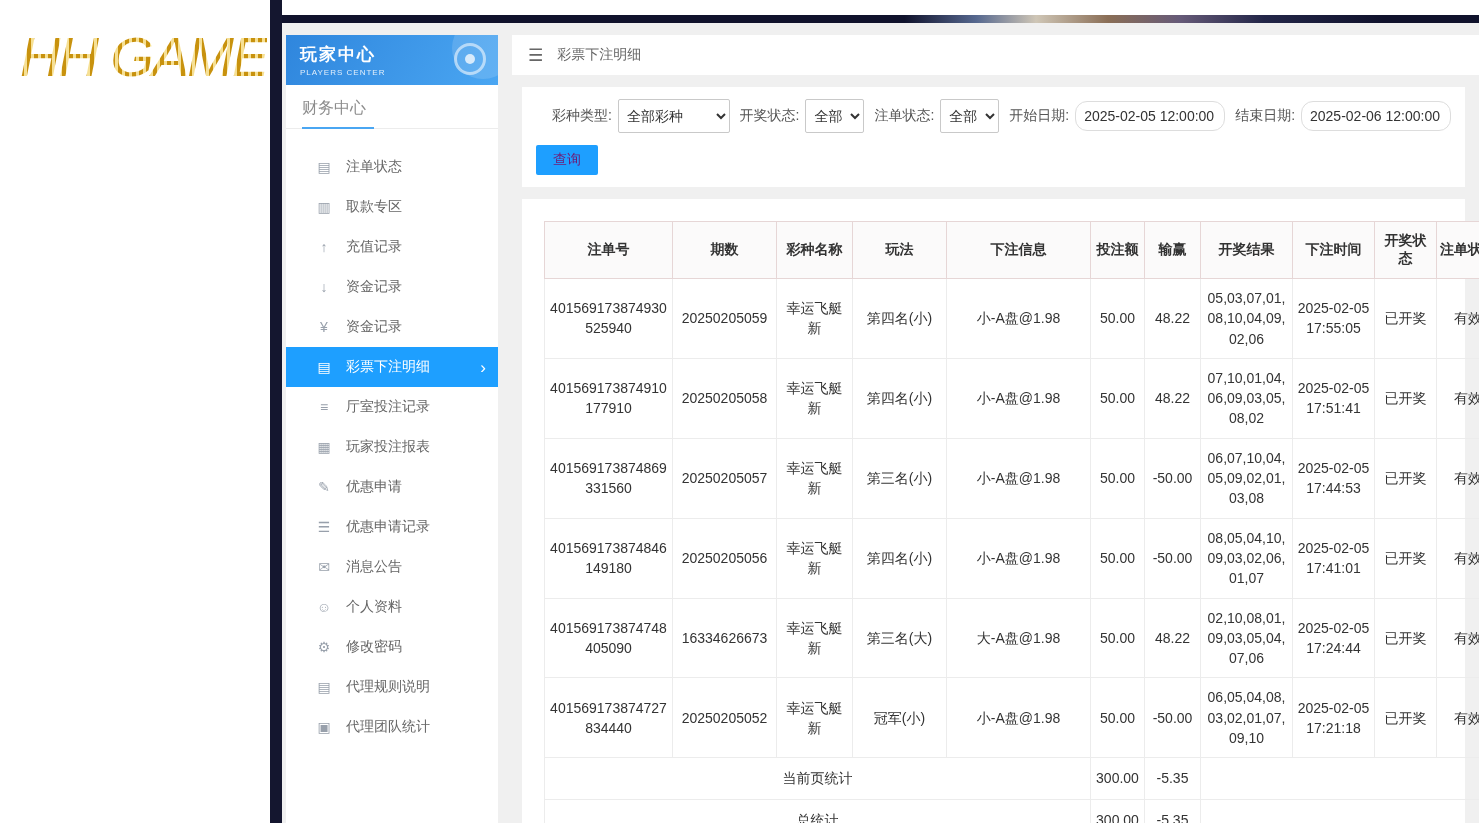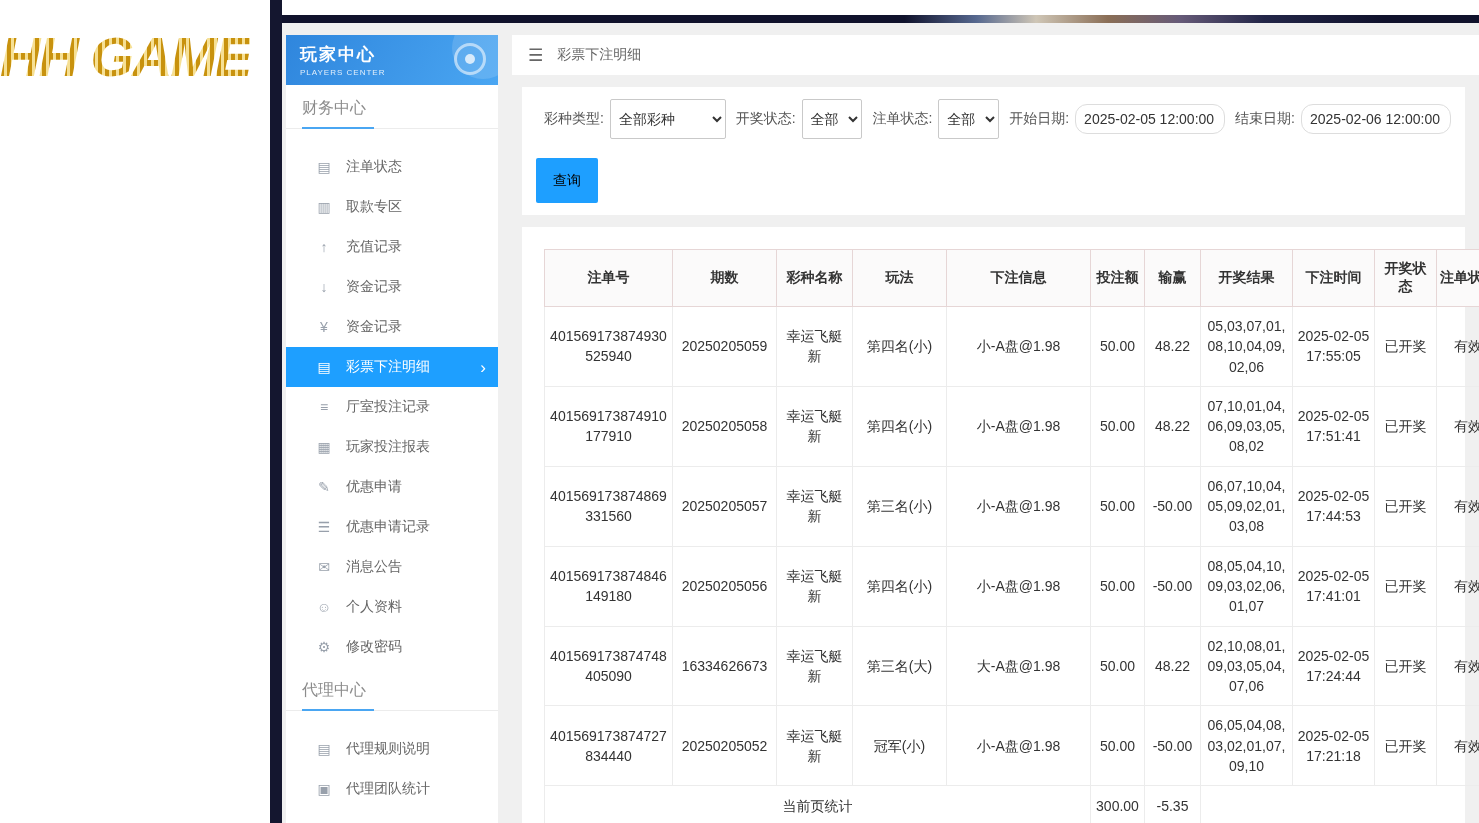--- a/index.html
+++ b/index.html
@@ -1,20 +1,20 @@
 <!DOCTYPE html>
 <html><head>
 <meta charset="utf-8">
 <style>
   *{box-sizing:border-box;margin:0;padding:0}
   html,body{width:1479px;height:823px}
   body{font-family:"Liberation Sans","DejaVu Sans",sans-serif;background:#fff;position:relative;overflow:hidden}
 
   .logo-panel{position:absolute;left:0;top:0;width:270px;height:823px;background:#fff;overflow:hidden}
-  .logo-text{position:absolute;left:0;top:24px;font-size:56px;font-weight:bold;font-style:italic;letter-spacing:-2px;white-space:nowrap;
+  .logo-text{position:absolute;left:20px;top:24px;font-size:56px;font-weight:normal;font-style:italic;letter-spacing:-2px;white-space:nowrap;
     background:repeating-linear-gradient(90deg,#c8920e 0 4px,#f6e094 4px 7px);-webkit-background-clip:text;background-clip:text;color:transparent}
 
   .side-strip{position:absolute;left:270px;top:0;width:12px;height:823px;background:#14162f}
 
   .app{position:absolute;left:282px;top:15px;width:1197px;height:823px;background:#f0f0f0}
   .browser-strip{height:8px;background:linear-gradient(90deg,#10122c 0%,#10122c 52%,#56688f 58%,#cfc6b6 63%,#8a6e56 69%,#665a78 75%,#232648 82%,#10122c 92%)}
   .app-inner{position:relative;height:815px;padding:12px 0 0 4px;overflow:hidden}
 
   .sidebar{position:absolute;left:4px;top:12px;width:212px;height:803px;background:#fff}
   .sb-header{height:50px;background:linear-gradient(120deg,#2f86dd,#4aa6f2);color:#fff;padding:8px 14px;position:relative;overflow:hidden}
@@ -34,26 +34,26 @@
 
   .main{margin-left:226px}
   .topbar{height:40px;background:#fff;display:flex;align-items:center;gap:14px;padding:0 16px}
   .hamburger{font-size:17px;color:#666;cursor:pointer}
   .page-title{font-size:14px;color:#666}
 
   .card{background:#fff;margin:12px 14px 0 10px}
   .filter-card{padding:12px 14px}
   .filter-row{display:flex;align-items:center;gap:6px}
   .f-label{font-size:14px;color:#555;white-space:nowrap;margin-left:4px}
-  .f-label:first-child{margin-left:8px}
-  select{height:40px;border:1px solid #c9c9c9;border-radius:2px;background:#fff;font-size:14px;color:#333;padding:0 4px}
+  .f-label:first-child{margin-left:16px}
+  select{height:34px;border:1px solid #c9c9c9;border-radius:2px;background:#fff;font-size:14px;color:#333;padding:0 4px}
   .sel-type{width:118px}
   .sel-small{width:62px}
   .date-input{height:30px;width:150px;border:1px solid #ddd;border-radius:12px;padding:0 8px;font-size:14px;color:#333}
-  .search-btn{margin-top:19px;background:#1e9fff;color:#000000;border:none;border-radius:2px;height:45px;padding:0 17px;font-size:14px;cursor:pointer}
+  .search-btn{margin-top:12px;background:#1e9fff;color:#701a75;border:none;border-radius:2px;height:30px;padding:0 17px;font-size:14px;cursor:pointer}
 
   .table-card{padding:22px}
   table{width:100%;border-collapse:collapse;table-layout:fixed;font-size:14px;color:#333}
   th{font-weight:bold;padding:10px 3px;border:1px solid #e6d6d6;background:#fbfafa;text-align:center}
   td{text-align:center;padding:9px 3px;border:1px solid #ececec;word-break:break-all;line-height:1.45}
   .summary td{padding:10px 3px}
 </style>
 </head>
 <body>
 
@@ -122,21 +122,20 @@
             <span>消息公告</span>
           </div>
           <div class="menu-item">
             <span class="mi-icon">☺</span>
             <span>个人资料</span>
           </div>
           <div class="menu-item">
             <span class="mi-icon">⚙</span>
             <span>修改密码</span>
           </div>
-          <div class="section-title">代理中心</div>
           <div class="menu-item">
             <span class="mi-icon">▤</span>
             <span>代理规则说明</span>
           </div>
           <div class="menu-item">
             <span class="mi-icon">▣</span>
             <span>代理团队统计</span>
           </div>
         </nav>
     </aside>

